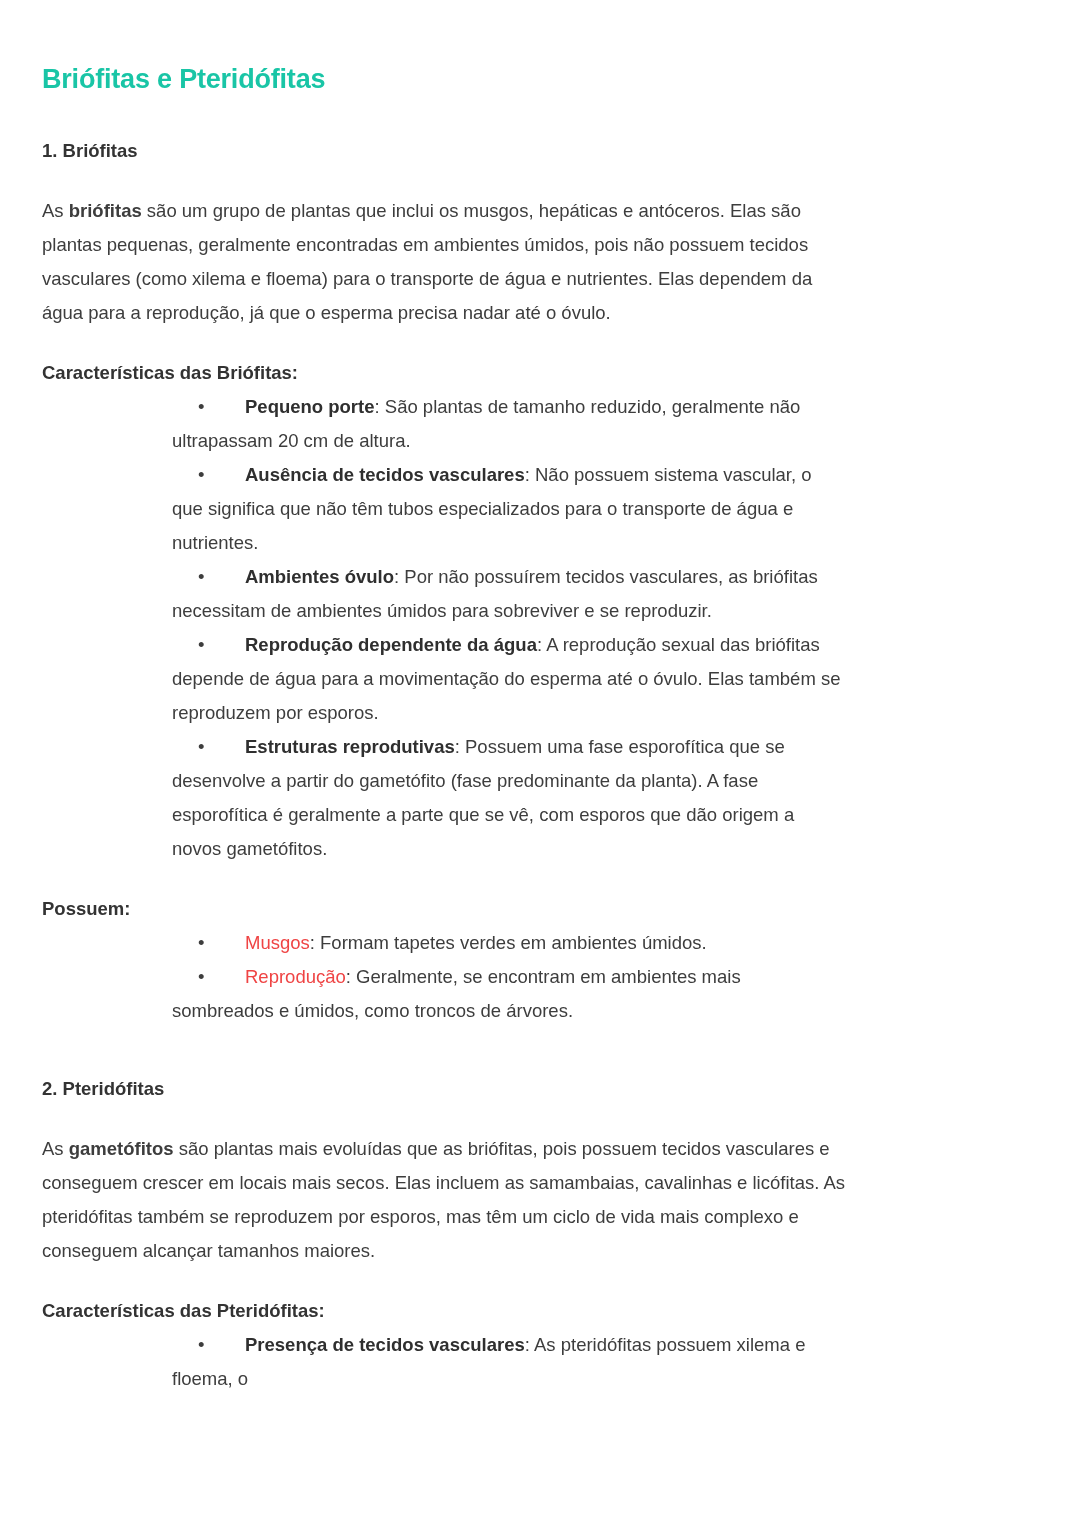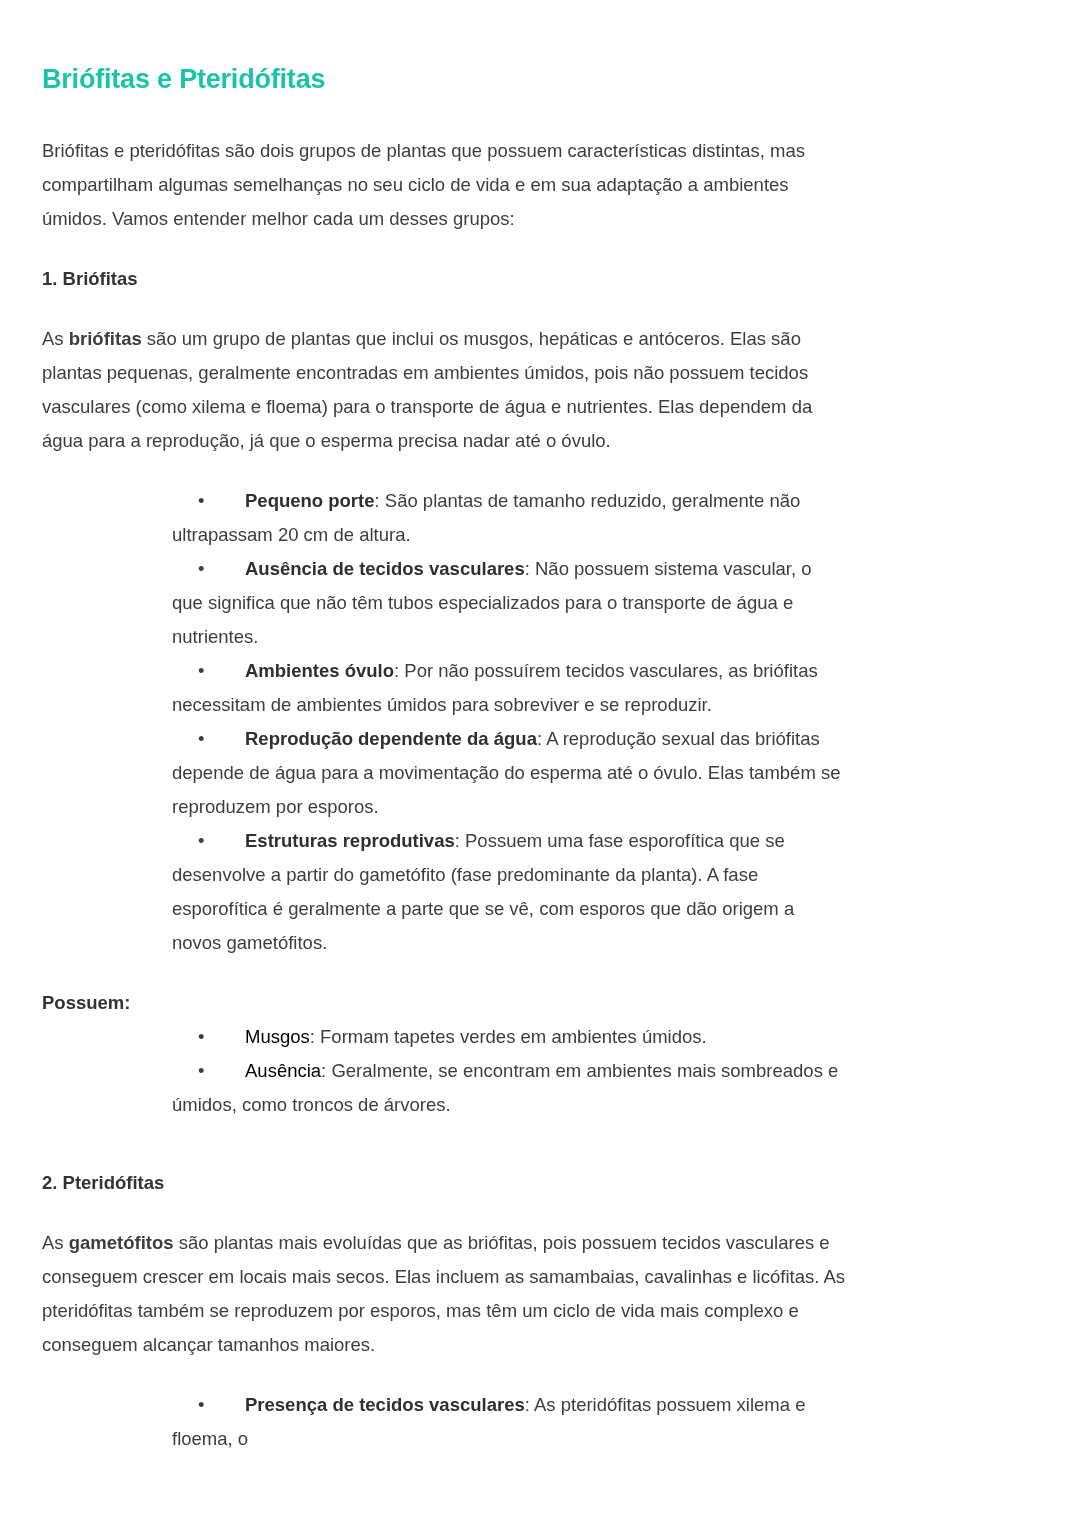--- a/index.html
+++ b/index.html
@@ -90,41 +90,41 @@
     color: #3d3d3d;
   }
 
   ul.bullet-list li .term {
     font-weight: bold;
     color: #2f2f2f;
   }
 
   ul.bullet-list.plain li .term {
     font-weight: normal;
-    color: #000000;
+    color: #ef4444;
     margin-top: 19px;
   }
 
   .spacer-sm { height: 8px; }
 </style>
 </head>
 <body>
 
 <div class="page" style="background: rgb(255, 255, 255);">
 
   <h1 class="doc-title" style="color: rgb(25, 197, 166);">Briófitas e Pteridófitas</h1>
 
-  <p class="body-text">Briófitas e pteridófitas são dois grupos de plantas que possuem características distintas, mas compartilham algumas semelhanças no seu ciclo de vida e em sua adaptação a ambientes úmidos. Vamos entender melhor cada um desses grupos:</p>
 
   <h2 class="section-heading">1. Briófitas</h2>
 
   <p class="body-text">
     <span>As </span><strong>briófitas</strong><span> são um grupo de plantas que inclui os musgos, hepáticas e antóceros. Elas são plantas pequenas, geralmente encontradas em ambientes úmidos, pois não possuem tecidos vasculares (como xilema e floema) para o transporte de água e nutrientes. Elas dependem da água para a reprodução, já que o esperma precisa nadar até o óvulo.</span>
   </p>
 
+  <h3 class="list-heading">Características das Briófitas:</h3>
 
   <ul class="bullet-list">
     <li>
       <span class="bullet-dot">•</span><span class="term">Pequeno porte</span><span>: São plantas de tamanho reduzido, geralmente não ultrapassam 20 cm de altura.</span>
     </li>
     <li>
       <span class="bullet-dot">•</span><span class="term">Ausência de tecidos vasculares</span><span>: Não possuem sistema vascular, o que significa que não têm tubos especializados para o transporte de água e nutrientes.</span>
     </li>
     <li>
       <span class="bullet-dot">•</span><span class="term">Ambientes óvulo</span><span>: Por não possuírem tecidos vasculares, as briófitas necessitam de ambientes úmidos para sobreviver e se reproduzir.</span>
@@ -137,32 +137,33 @@
     </li>
   </ul>
 
   <h3 class="list-heading">Possuem:</h3>
 
   <ul class="bullet-list plain">
     <li>
       <span class="bullet-dot">•</span><span class="term">Musgos</span><span>: Formam tapetes verdes em ambientes úmidos.</span>
     </li>
     <li>
-      <span class="bullet-dot">•</span><span class="term">Ausência</span><span>: Geralmente, se encontram em ambientes mais sombreados e úmidos, como troncos de árvores.</span>
+      <span class="bullet-dot">•</span><span class="term">Reprodução</span><span>: Geralmente, se encontram em ambientes mais sombreados e úmidos, como troncos de árvores.</span>
     </li>
   </ul>
 
   <div class="spacer-sm"></div>
 
   <h2 class="section-heading">2. Pteridófitas</h2>
 
   <p class="body-text wide">
     <span>As </span><strong>gametófitos</strong><span> são plantas mais evoluídas que as briófitas, pois possuem tecidos vasculares e conseguem crescer em locais mais secos. Elas incluem as samambaias, cavalinhas e licófitas. As pteridófitas também se reproduzem por esporos, mas têm um ciclo de vida mais complexo e conseguem alcançar tamanhos maiores.</span>
   </p>
 
+  <h3 class="list-heading">Características das Pteridófitas:</h3>
 
   <ul class="bullet-list">
     <li style="max-width:1000px;">
       <span class="bullet-dot">•</span><span class="term">Presença de tecidos vasculares</span><span>: As pteridófitas possuem xilema e floema, o</span>
     </li>
   </ul>
 
 </div>
 
 </body></html>

